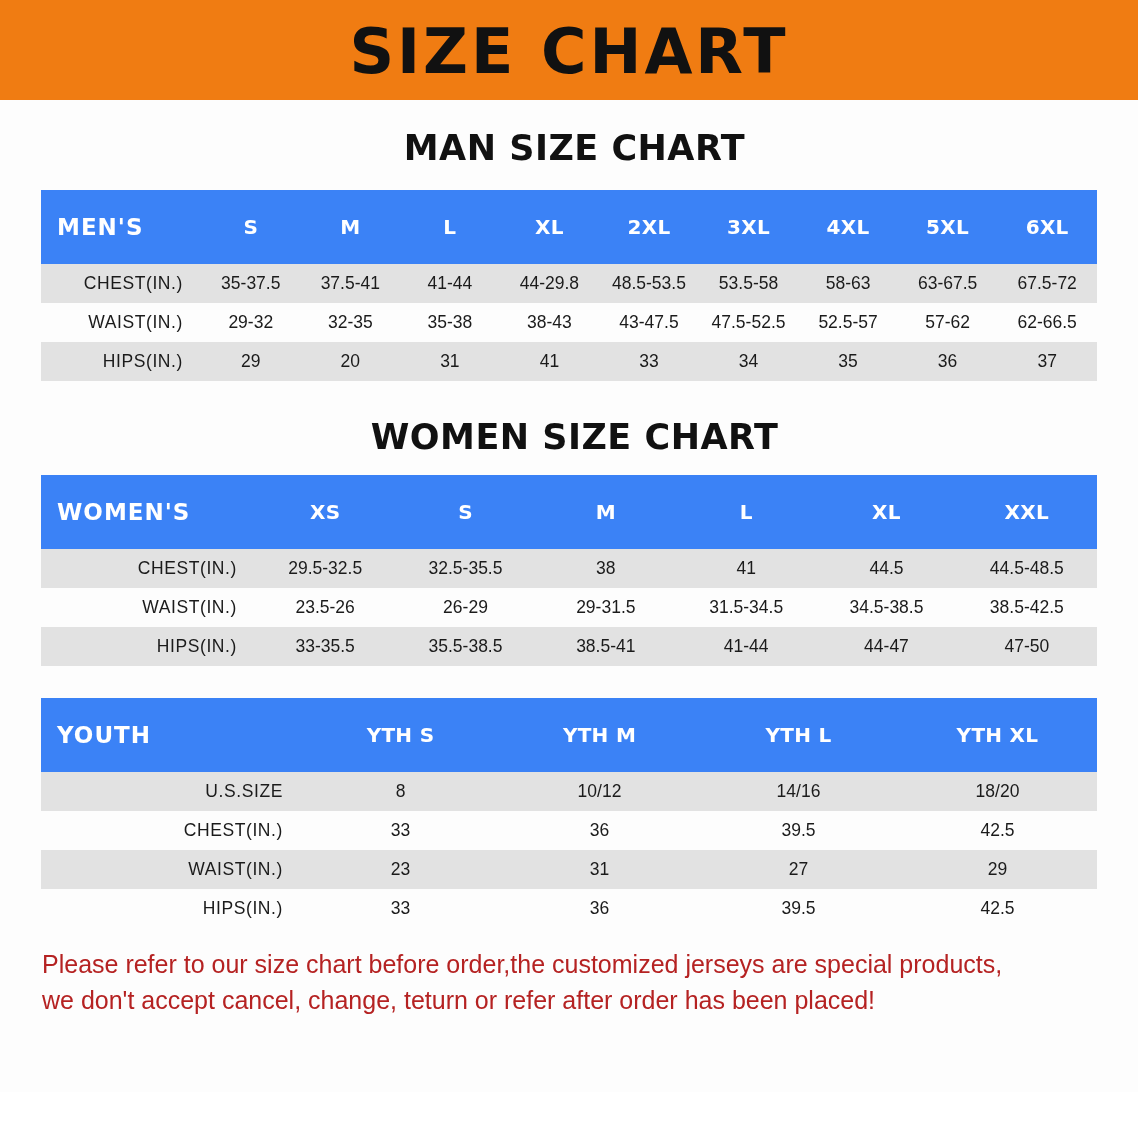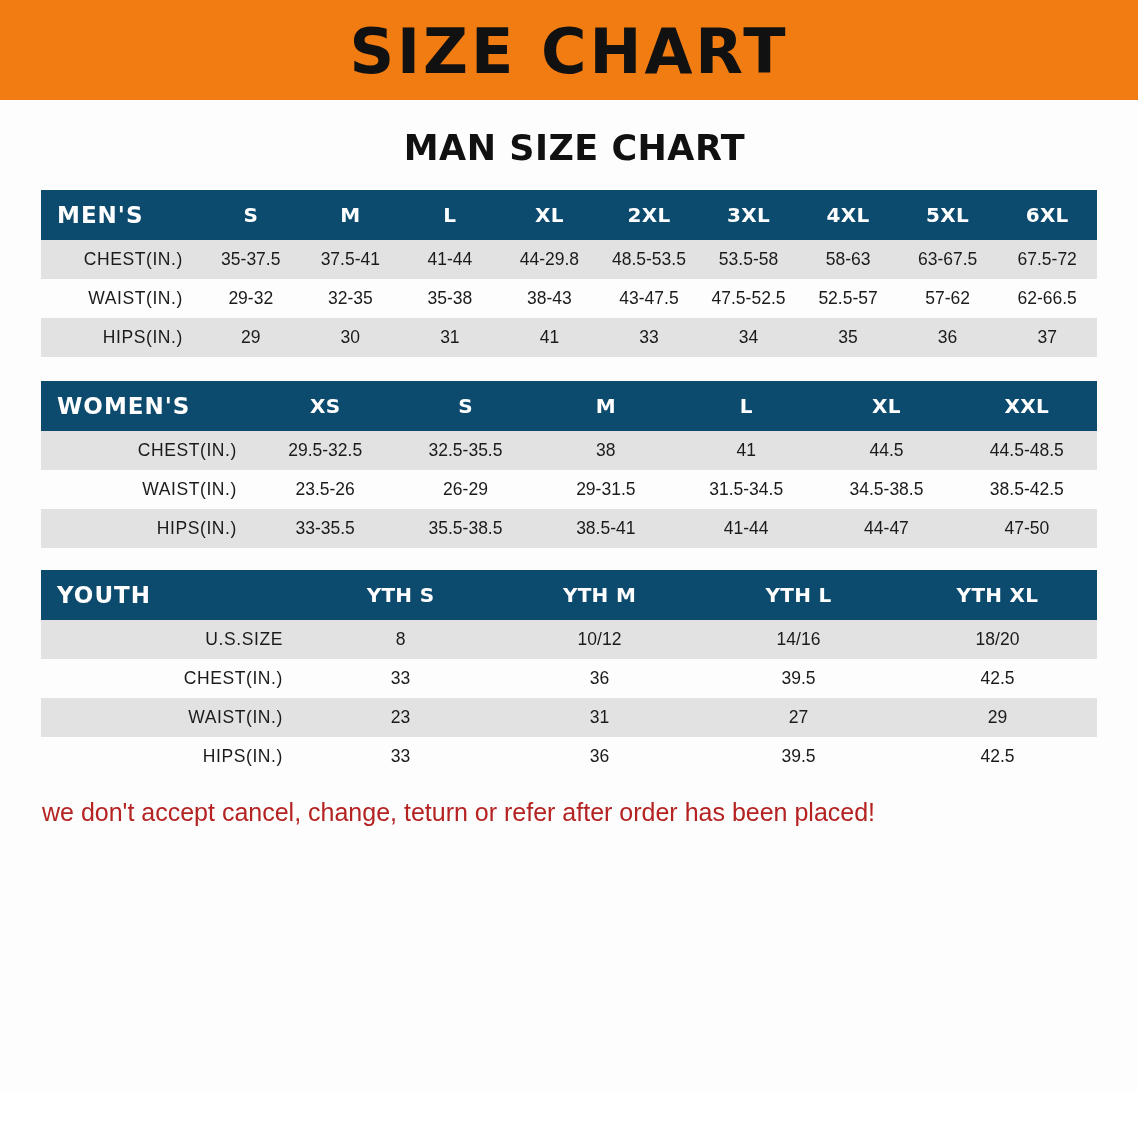--- a/index.html
+++ b/index.html
@@ -51,35 +51,35 @@
   .h-man   { margin-top: 28px; }
   .h-women { margin-top: 36px; }
   .h-youth { margin-top: 44px; }
 
   
   .table-wrap {
     margin: 0 auto;
     width: 1056px;
   }
   .wrap-man   { margin-top: 22px; }
-  .wrap-women { margin-top: 24px; }
-  .wrap-youth { margin-top: 22px; }
+  .wrap-women { margin-top: 18px; }
+  .wrap-youth { margin-top: 32px; }
 
   table.chart {
     width: 100%;
     border-collapse: collapse;
     table-layout: fixed;
   }
   table.chart thead th {
-    background: #0c4a6e;
+    background: #3b82f6;
     color: #ffffff;
     font-family: "DejaVu Sans", sans-serif;
     font-weight: bold;
     font-size: 20px;
-    padding: 12px 4px;
+    padding: 24px 4px;
     text-align: center;
     letter-spacing: 0.3px;
   }
   table.chart thead th.rowlabel {
     text-align: left;
     padding-left: 16px;
     font-size: 23px;
     letter-spacing: 1px;
   }
   table.chart tbody td {
@@ -181,33 +181,34 @@
           <td>38-43</td>
           <td>43-47.5</td>
           <td>47.5-52.5</td>
           <td>52.5-57</td>
           <td>57-62</td>
           <td>62-66.5</td>
         </tr>
         <tr class="shade">
           <td class="rowlabel">HIPS(IN.)</td>
           <td>29</td>
-          <td>30</td>
+          <td>20</td>
           <td>31</td>
           <td>41</td>
           <td>33</td>
           <td>34</td>
           <td>35</td>
           <td>36</td>
           <td>37</td>
         </tr>
       </tbody>
     </table>
   </div>
 
+  <div class="section-heading h-women">WOMEN SIZE CHART</div>
 
   <div class="table-wrap wrap-women">
     <table class="chart t-women">
       <colgroup>
         <col class="c0">
           <col>
           <col>
           <col>
           <col>
           <col>
@@ -302,16 +303,17 @@
           <td>33</td>
           <td>36</td>
           <td>39.5</td>
           <td>42.5</td>
         </tr>
       </tbody>
     </table>
   </div>
 
   <div class="note">
+    <span>Please refer to our size chart before order,the customized jerseys are special products,</span>
     <span class="line2">we don't accept cancel, change, teturn or refer after order has been placed!</span>
   </div>
 
 </div>
 
 </body></html>

